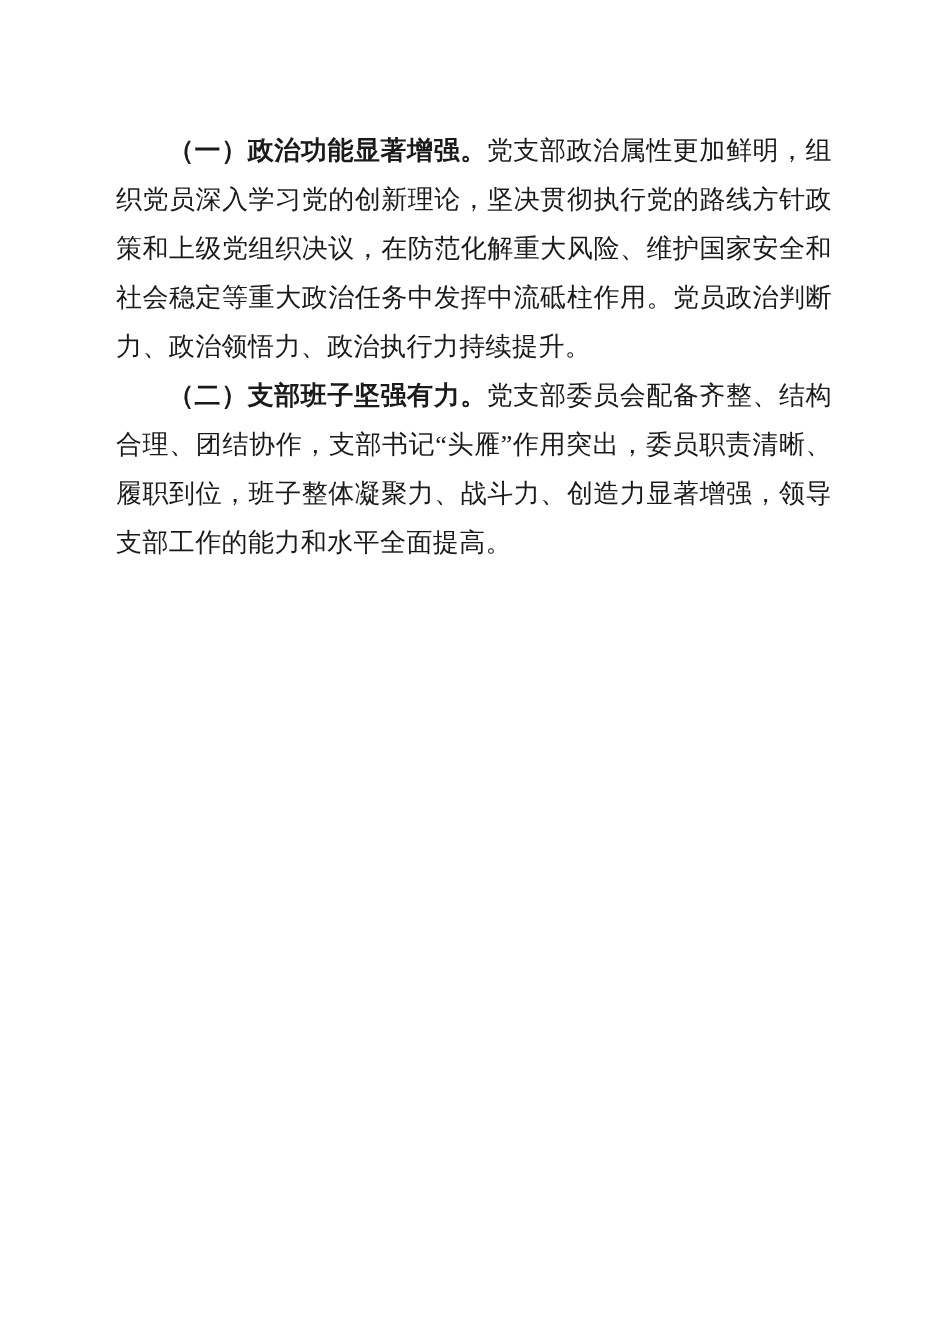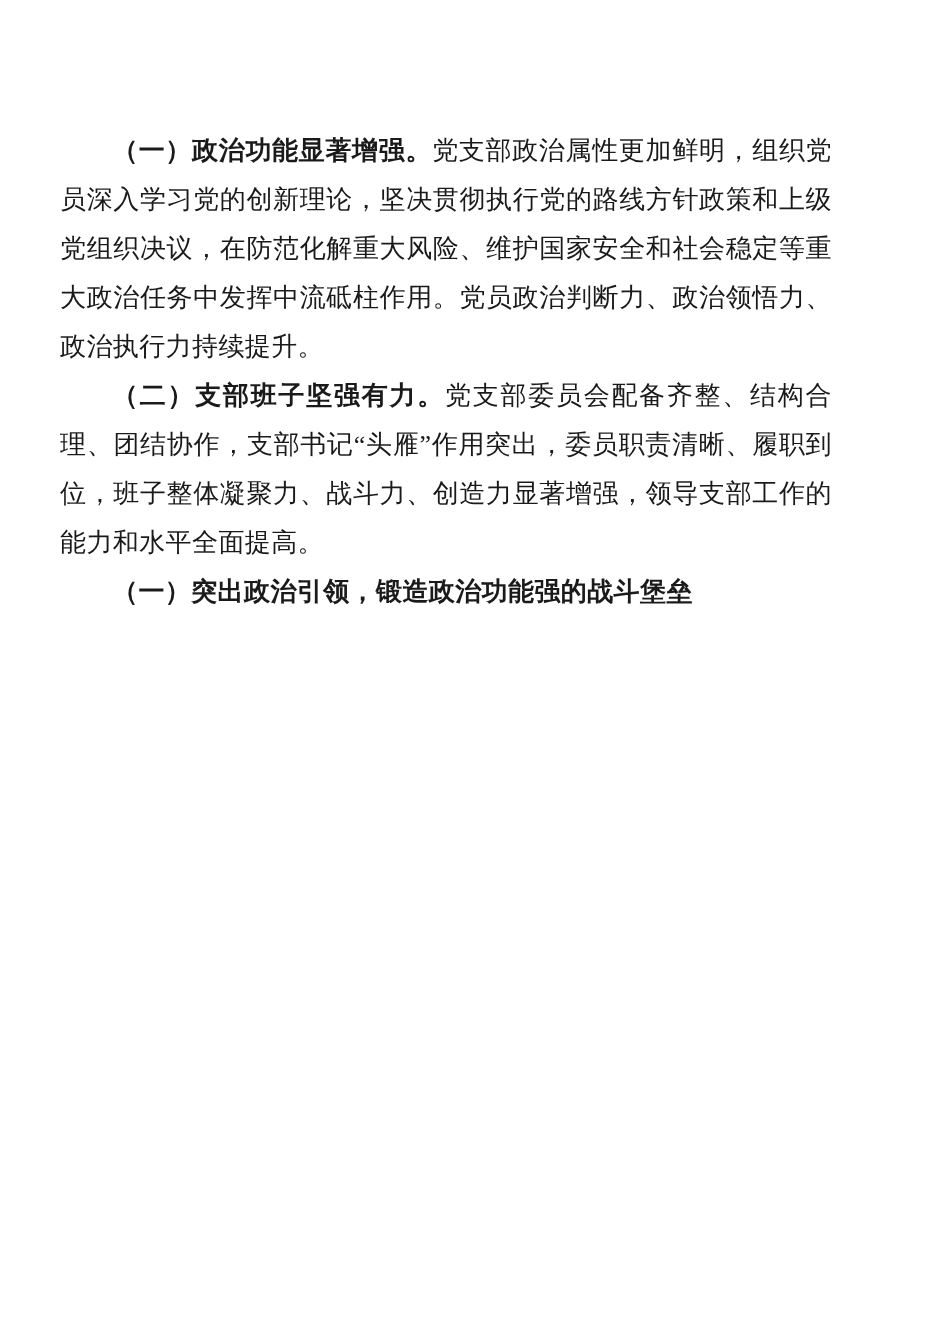--- a/index.html
+++ b/index.html
@@ -10,21 +10,21 @@
   body {
     width: 950px;
     height: 1344px;
     background: #ffffff;
     color: #1a1a1a;
     font-family: "Liberation Serif", "DejaVu Serif", serif;
   }
   .page {
     width: 950px;
     height: 1344px;
-    padding: 126px 118px 40px 60px;
+    padding: 126px 118px 40px 116px;
     overflow: hidden;
     background: #ffffff;
   }
   .para {
     margin: 0;
     font-size: 26px;
     line-height: 49px;
     text-align: justify;
     text-justify: inter-ideograph;
     text-indent: 2em;
@@ -48,16 +48,15 @@
 
 <div class="page">
 
   <p class="para"><span class="lead">（一）政治功能显著增强。</span><span>党支部政治属性更加鲜明，组织党员深入学习党的创新理论，坚决贯彻执行党的路线方针政策和上级党组织决议，在防范化解重大风险、维护国家安全和社会稳定等重大政治任务中发挥中流砥柱作用。党员政治判断力、政治领悟力、政治执行力持续提升。</span></p>
 
   <p class="para"><span class="lead">（二）支部班子坚强有力。</span><span>党支部委员会配备齐整、结构合理、团结协作，支部书记“头雁”作用突出，委员职责清晰、履职到位，班子整体凝聚力、战斗力、创造力显著增强，领导支部工作的能力和水平全面提高。</span></p>
 
 
 
 
-  <p class="para subheading">（一）突出政治引领，锻造政治功能强的战斗堡垒</p>
 
 
 </div>
 
 </body></html>

